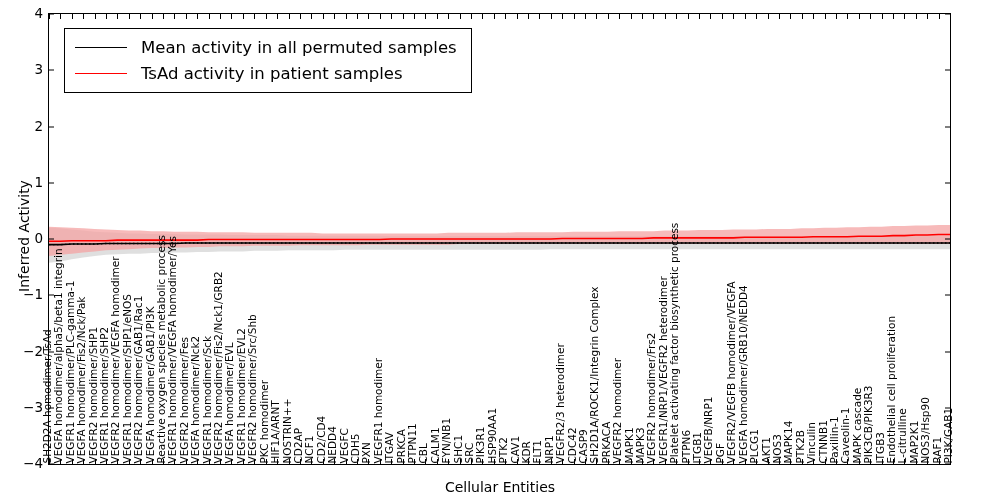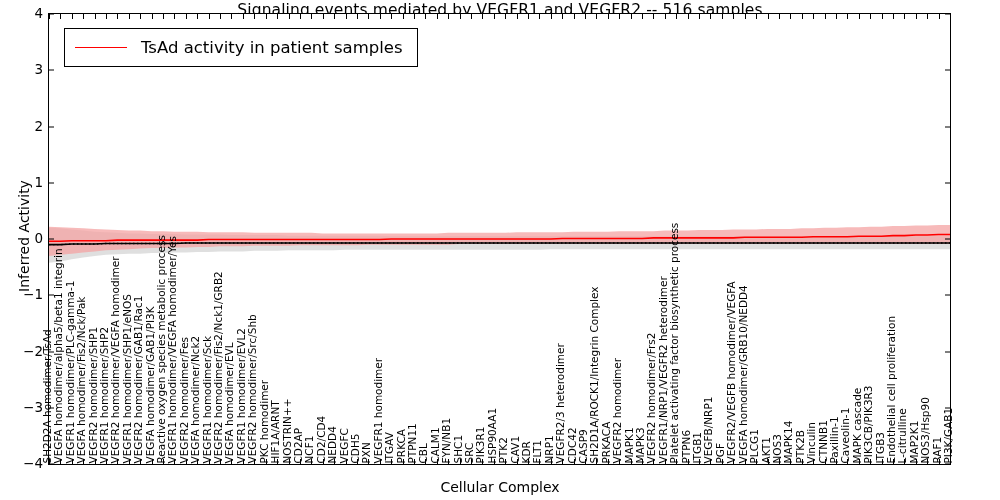--- a/index.html
+++ b/index.html
@@ -47,23 +47,22 @@
        transform:rotate(-90deg);white-space:nowrap;font-size:10.5px;
        line-height:1;}
 
   svg{display:block;}
 </style>
 </head>
 <body>
 
 <div id="root">
 
-  <div class="title">Signaling events mediated by VEGFR1 and VEGFR2 -- 516 samples</div>
   <div class="ylabel">Inferred Activity</div>
-  <div class="xlabel">Cellular Complex</div>
+  <div class="xlabel">Cellular Entities</div>
 
   <div class="axes">
     <div class="plotclip">
       <svg id="plot-svg" width="901" height="450" viewBox="0 0 901 450" preserveAspectRatio="none">
           <path d="M0.00 213.75 L11.41 214.31 L22.81 215.44 L34.22 216.56 L45.62 217.69 L57.03 218.25 L68.43 218.81 L79.84 219.38 L91.24 219.38 L102.65 219.94 L114.05 219.94 L125.46 219.94 L136.86 220.50 L148.27 220.50 L159.67 220.50 L171.08 220.50 L182.48 221.06 L193.89 221.06 L205.29 221.06 L216.70 221.06 L228.10 221.06 L239.51 221.63 L250.91 221.63 L262.32 221.63 L273.72 221.63 L285.13 221.63 L296.53 221.63 L307.94 221.63 L319.34 221.63 L330.75 221.63 L342.15 222.19 L353.56 222.19 L364.96 222.19 L376.37 222.19 L387.77 222.19 L399.18 222.19 L410.58 222.19 L421.99 222.19 L433.39 222.19 L444.80 222.19 L456.20 222.19 L467.61 222.19 L479.01 222.19 L490.42 222.19 L501.82 222.19 L513.23 222.19 L524.63 222.19 L536.04 222.19 L547.44 222.19 L558.85 222.19 L570.25 222.19 L581.66 222.19 L593.06 222.19 L604.47 222.19 L615.87 222.19 L627.28 222.19 L638.68 222.19 L650.09 222.19 L661.49 222.19 L672.90 222.19 L684.30 222.19 L695.71 222.19 L707.11 222.19 L718.52 222.19 L729.92 222.19 L741.33 222.19 L752.73 222.19 L764.14 222.19 L775.54 222.19 L786.95 222.19 L798.35 222.19 L809.76 222.19 L821.16 222.19 L832.57 222.19 L843.97 222.19 L855.38 222.19 L866.78 222.19 L878.19 222.19 L889.59 222.19 L901.00 222.19 L901.00 235.13 L889.59 235.13 L878.19 235.13 L866.78 235.13 L855.38 235.13 L843.97 235.13 L832.57 235.13 L821.16 235.13 L809.76 235.13 L798.35 235.13 L786.95 235.13 L775.54 235.13 L764.14 235.13 L752.73 235.13 L741.33 235.13 L729.92 235.13 L718.52 235.13 L707.11 235.13 L695.71 235.13 L684.30 235.13 L672.90 235.13 L661.49 235.13 L650.09 235.13 L638.68 235.13 L627.28 235.13 L615.87 235.13 L604.47 235.13 L593.06 235.13 L581.66 235.13 L570.25 235.13 L558.85 235.13 L547.44 235.13 L536.04 235.13 L524.63 235.13 L513.23 235.13 L501.82 235.13 L490.42 235.69 L479.01 235.69 L467.61 235.69 L456.20 235.69 L444.80 235.69 L433.39 235.69 L421.99 235.69 L410.58 235.69 L399.18 235.69 L387.77 235.69 L376.37 235.69 L364.96 235.69 L353.56 235.69 L342.15 235.69 L330.75 235.69 L319.34 235.69 L307.94 235.69 L296.53 235.69 L285.13 236.25 L273.72 236.25 L262.32 236.25 L250.91 236.25 L239.51 236.25 L228.10 236.81 L216.70 236.81 L205.29 236.81 L193.89 237.38 L182.48 237.38 L171.08 237.38 L159.67 237.94 L148.27 237.94 L136.86 238.50 L125.46 238.50 L114.05 239.06 L102.65 239.06 L91.24 239.63 L79.84 239.63 L68.43 240.19 L57.03 240.75 L45.62 241.88 L34.22 243.56 L22.81 245.25 L11.41 247.50 L0.00 248.63 Z" fill="#d9d9d9" fill-opacity="0.85" stroke="none"></path>
           <path d="M0.00 212.63 L11.41 213.19 L22.81 213.75 L34.22 214.31 L45.62 214.88 L57.03 215.44 L68.43 216.00 L79.84 216.56 L91.24 216.56 L102.65 217.13 L114.05 217.13 L125.46 217.69 L136.86 217.69 L148.27 217.69 L159.67 218.25 L171.08 218.25 L182.48 218.25 L193.89 218.25 L205.29 218.81 L216.70 218.81 L228.10 218.81 L239.51 218.81 L250.91 218.81 L262.32 218.81 L273.72 219.38 L285.13 219.38 L296.53 219.38 L307.94 219.38 L319.34 219.38 L330.75 219.38 L342.15 219.38 L353.56 219.38 L364.96 219.38 L376.37 219.38 L387.77 219.38 L399.18 218.81 L410.58 218.81 L421.99 218.81 L433.39 218.81 L444.80 218.81 L456.20 218.81 L467.61 218.25 L479.01 218.25 L490.42 218.25 L501.82 218.25 L513.23 218.25 L524.63 217.69 L536.04 217.69 L547.44 217.69 L558.85 217.69 L570.25 217.13 L581.66 217.13 L593.06 217.13 L604.47 217.13 L615.87 216.56 L627.28 216.56 L638.68 216.56 L650.09 216.00 L661.49 216.00 L672.90 216.00 L684.30 215.44 L695.71 215.44 L707.11 215.44 L718.52 214.88 L729.92 214.88 L741.33 214.88 L752.73 214.31 L764.14 214.31 L775.54 213.75 L786.95 213.75 L798.35 213.19 L809.76 213.19 L821.16 212.63 L832.57 212.63 L843.97 212.06 L855.38 212.06 L866.78 211.50 L878.19 211.50 L889.59 210.94 L901.00 210.94 L901.00 230.06 L889.59 230.06 L878.19 230.06 L866.78 230.06 L855.38 230.06 L843.97 230.06 L832.57 230.06 L821.16 230.06 L809.76 230.06 L798.35 230.06 L786.95 230.06 L775.54 230.06 L764.14 230.06 L752.73 230.06 L741.33 230.06 L729.92 230.06 L718.52 230.06 L707.11 230.06 L695.71 230.06 L684.30 230.06 L672.90 230.06 L661.49 230.06 L650.09 230.06 L638.68 230.06 L627.28 230.06 L615.87 230.06 L604.47 230.06 L593.06 230.06 L581.66 230.06 L570.25 230.06 L558.85 230.06 L547.44 230.06 L536.04 230.06 L524.63 230.06 L513.23 230.06 L501.82 230.06 L490.42 230.06 L479.01 230.06 L467.61 230.06 L456.20 230.06 L444.80 230.06 L433.39 230.06 L421.99 230.06 L410.58 230.06 L399.18 230.63 L387.77 230.63 L376.37 230.63 L364.96 230.63 L353.56 230.63 L342.15 230.63 L330.75 230.63 L319.34 230.63 L307.94 231.19 L296.53 231.19 L285.13 231.19 L273.72 231.19 L262.32 231.19 L250.91 231.19 L239.51 231.75 L228.10 231.75 L216.70 231.75 L205.29 231.75 L193.89 232.31 L182.48 232.31 L171.08 232.31 L159.67 232.88 L148.27 232.88 L136.86 233.44 L125.46 233.44 L114.05 234.00 L102.65 234.00 L91.24 234.56 L79.84 235.13 L68.43 235.69 L57.03 236.25 L45.62 237.38 L34.22 238.50 L22.81 239.63 L11.41 240.75 L0.00 241.88 Z" fill="#f4a3a3" fill-opacity="0.75" stroke="none"></path>
           <path d="M0.00 230.63 L11.41 230.63 L22.81 230.06 L34.22 230.06 L45.62 230.06 L57.03 229.50 L68.43 229.50 L79.84 229.50 L91.24 229.50 L102.65 229.50 L114.05 229.50 L125.46 229.50 L136.86 228.94 L148.27 228.94 L159.67 228.94 L171.08 228.94 L182.48 228.94 L193.89 228.94 L205.29 228.94 L216.70 228.94 L228.10 228.94 L239.51 228.94 L250.91 228.94 L262.32 228.94 L273.72 228.94 L285.13 228.94 L296.53 228.94 L307.94 228.94 L319.34 228.94 L330.75 228.94 L342.15 228.94 L353.56 228.94 L364.96 228.94 L376.37 228.94 L387.77 228.94 L399.18 228.94 L410.58 228.94 L421.99 228.94 L433.39 228.94 L444.80 228.94 L456.20 228.94 L467.61 228.94 L479.01 228.94 L490.42 228.94 L501.82 228.94 L513.23 228.94 L524.63 228.94 L536.04 228.94 L547.44 228.94 L558.85 228.94 L570.25 228.94 L581.66 228.94 L593.06 228.94 L604.47 228.94 L615.87 228.94 L627.28 228.94 L638.68 228.94 L650.09 228.94 L661.49 228.94 L672.90 228.94 L684.30 228.94 L695.71 228.94 L707.11 228.94 L718.52 228.94 L729.92 228.94 L741.33 228.94 L752.73 228.94 L764.14 228.94 L775.54 228.94 L786.95 228.94 L798.35 228.94 L809.76 228.94 L821.16 228.94 L832.57 228.94 L843.97 228.94 L855.38 228.94 L866.78 228.94 L878.19 228.94 L889.59 228.94 L901.00 228.94 " fill="none" stroke="#000000" stroke-width="1.6"></path>
           <path d="M0.00 230.63 L11.41 230.63 L22.81 230.06 L34.22 230.06 L45.62 230.06 L57.03 229.50 L68.43 229.50 L79.84 229.50 L91.24 229.50 L102.65 229.50 L114.05 229.50 L125.46 229.50 L136.86 228.94 L148.27 228.94 L159.67 228.94 L171.08 228.94 L182.48 228.94 L193.89 228.94 L205.29 228.94 L216.70 228.94 L228.10 228.94 L239.51 228.94 L250.91 228.94 L262.32 228.94 L273.72 228.94 L285.13 228.94 L296.53 228.94 L307.94 228.94 L319.34 228.94 L330.75 228.94 L342.15 228.94 L353.56 228.94 L364.96 228.94 L376.37 228.94 L387.77 228.94 L399.18 228.94 L410.58 228.94 L421.99 228.94 L433.39 228.94 L444.80 228.94 L456.20 228.94 L467.61 228.94 L479.01 228.94 L490.42 228.94 L501.82 228.94 L513.23 228.94 L524.63 228.94 L536.04 228.94 L547.44 228.94 L558.85 228.94 L570.25 228.94 L581.66 228.94 L593.06 228.94 L604.47 228.94 L615.87 228.94 L627.28 228.94 L638.68 228.94 L650.09 228.94 L661.49 228.94 L672.90 228.94 L684.30 228.94 L695.71 228.94 L707.11 228.94 L718.52 228.94 L729.92 228.94 L741.33 228.94 L752.73 228.94 L764.14 228.94 L775.54 228.94 L786.95 228.94 L798.35 228.94 L809.76 228.94 L821.16 228.94 L832.57 228.94 L843.97 228.94 L855.38 228.94 L866.78 228.94 L878.19 228.94 L889.59 228.94 L901.00 228.94 " fill="none" stroke="#000" stroke-width="1.4" stroke-dasharray="1.5 2.5"></path>
           <path d="M0.00 227.25 L11.41 227.25 L22.81 226.69 L34.22 226.69 L45.62 226.69 L57.03 226.69 L68.43 226.13 L79.84 226.13 L91.24 226.13 L102.65 226.13 L114.05 226.13 L125.46 226.13 L136.86 226.13 L148.27 226.13 L159.67 225.56 L171.08 225.56 L182.48 225.56 L193.89 225.56 L205.29 225.56 L216.70 225.56 L228.10 225.56 L239.51 225.56 L250.91 225.56 L262.32 225.56 L273.72 225.56 L285.13 225.56 L296.53 225.56 L307.94 225.56 L319.34 225.56 L330.75 225.56 L342.15 225.00 L353.56 225.00 L364.96 225.00 L376.37 225.00 L387.77 225.00 L399.18 225.00 L410.58 225.00 L421.99 225.00 L433.39 225.00 L444.80 225.00 L456.20 225.00 L467.61 225.00 L479.01 225.00 L490.42 225.00 L501.82 225.00 L513.23 224.44 L524.63 224.44 L536.04 224.44 L547.44 224.44 L558.85 224.44 L570.25 224.44 L581.66 224.44 L593.06 224.44 L604.47 223.88 L615.87 223.88 L627.28 223.88 L638.68 223.88 L650.09 223.88 L661.49 223.88 L672.90 223.88 L684.30 223.88 L695.71 223.31 L707.11 223.31 L718.52 223.31 L729.92 223.31 L741.33 223.31 L752.73 223.31 L764.14 222.75 L775.54 222.75 L786.95 222.75 L798.35 222.75 L809.76 222.19 L821.16 222.19 L832.57 222.19 L843.97 221.63 L855.38 221.63 L866.78 221.06 L878.19 221.06 L889.59 220.50 L901.00 220.50 " fill="none" stroke="#ff0000" stroke-width="1.6"></path>
         </svg>
@@ -339,18 +338,22 @@
       <div class="lab" style="left: 847.97px;">Endothelial cell proliferation</div>
       <div class="lab" style="left: 859.38px;">L-citrulline</div>
       <div class="lab" style="left: 870.78px;">MAP2K1</div>
       <div class="lab" style="left: 882.19px;">NOS3/Hsp90</div>
       <div class="lab" style="left: 893.59px;">RAF1</div>
       <div class="lab" style="left: 905px;">PI3K/GAB1</div>
     </div>
 
   <div class="legend">
     <div class="lgrow">
+      <span class="lgline"></span>
+      <span class="lgtxt">Mean activity in all permuted samples</span>
+    </div>
+    <div class="lgrow">
       <span class="lgline red"></span>
       <span class="lgtxt">TsAd activity in patient samples</span>
     </div>
   </div>
 
 </div>
 
 </body></html>

